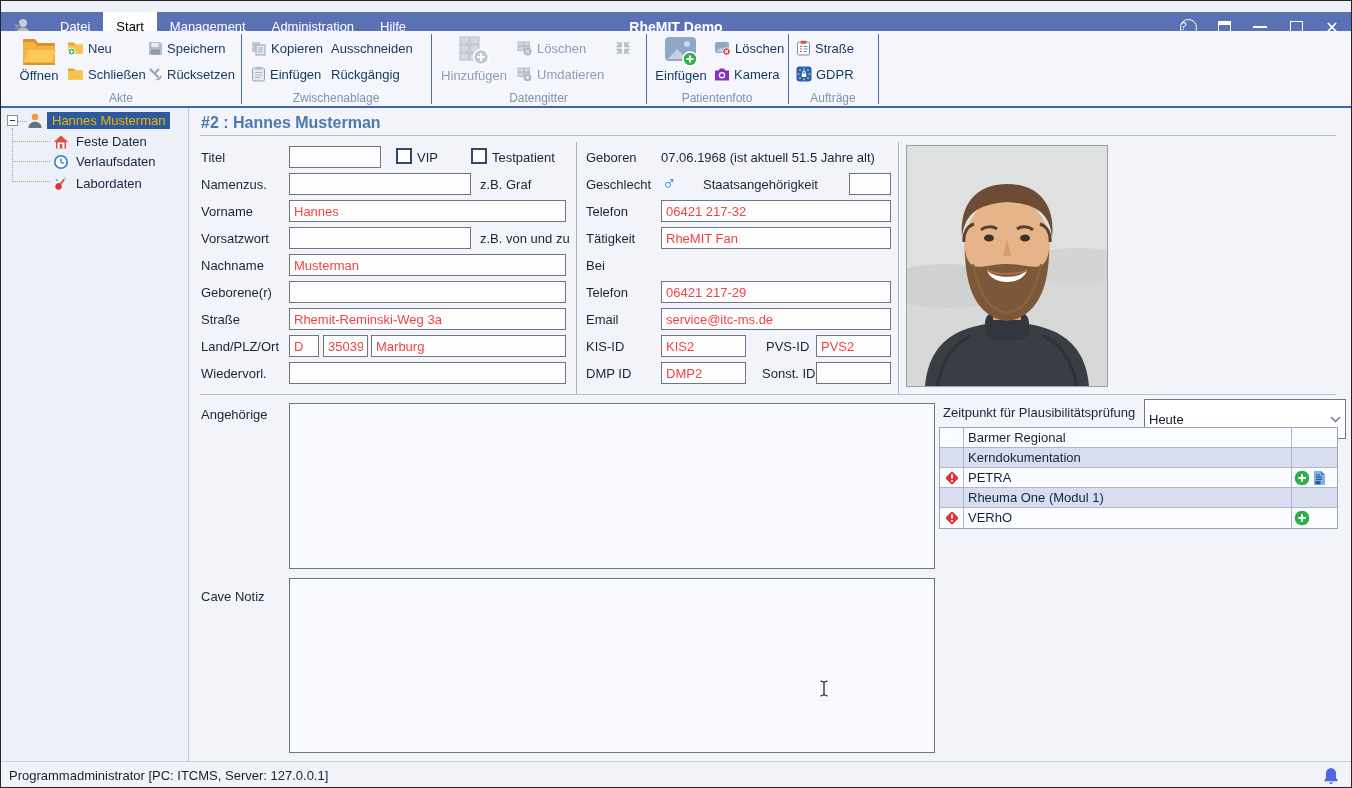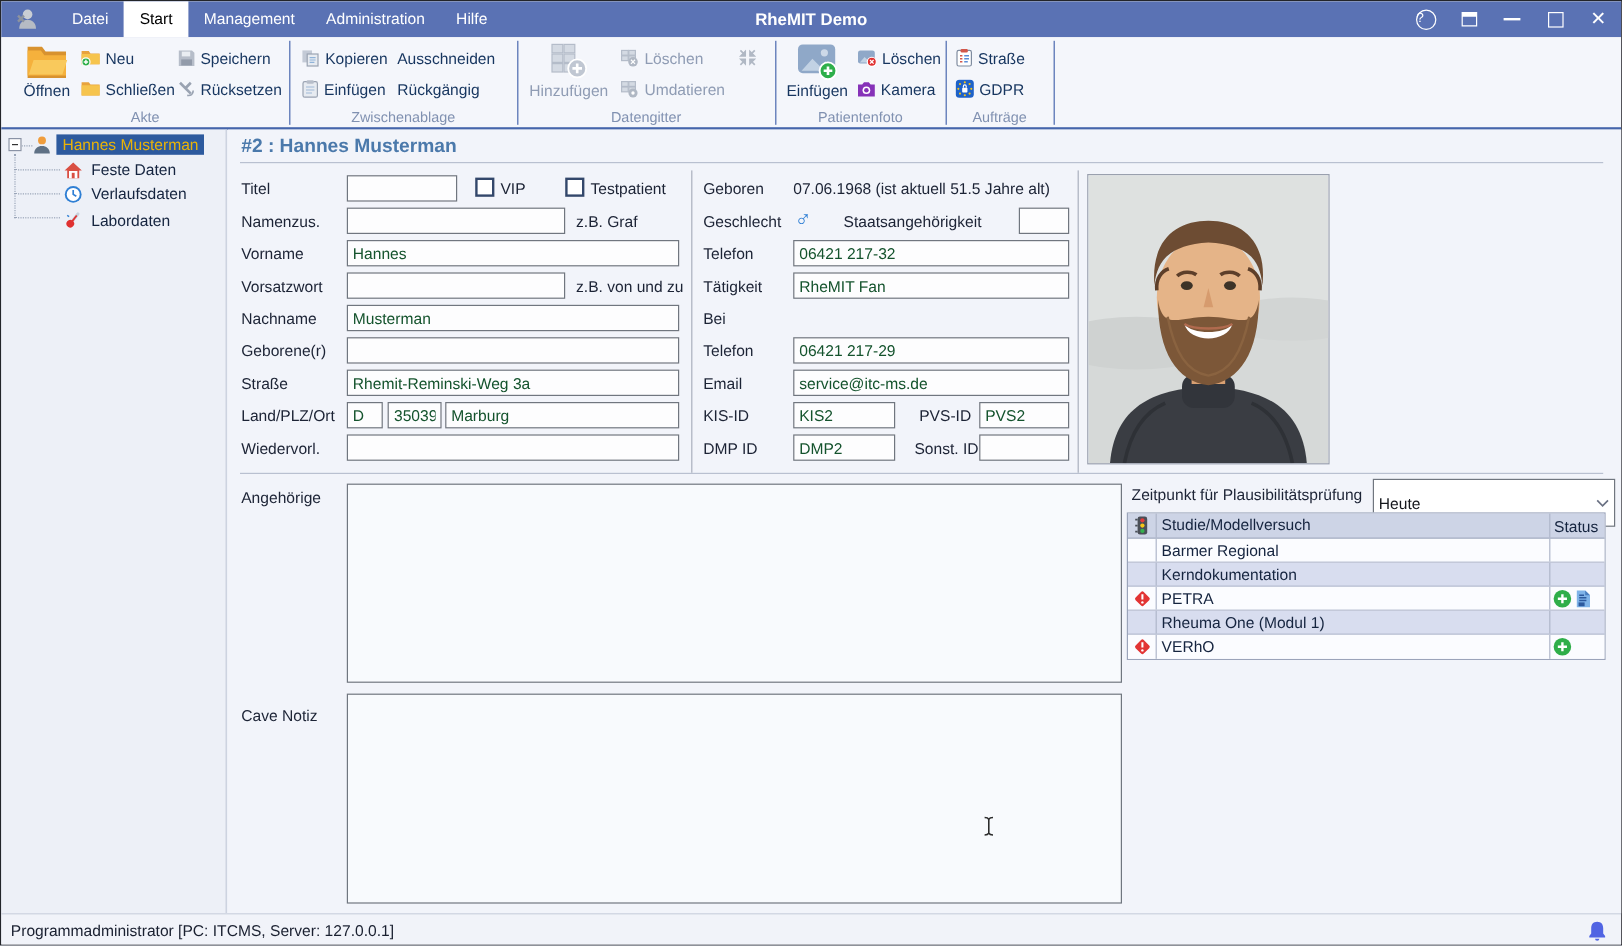--- a/index.html
+++ b/index.html
@@ -2,21 +2,21 @@
 <html><head>
 <meta charset="utf-8">
 <style>
   * { margin:0; padding:0; box-sizing:border-box; }
   html,body { background:#9aa0ad; }
   body { font-family:"Liberation Sans", sans-serif; }
   #app { position:relative; width:1352px; height:788px; background:#eef1f8; border:1px solid #23252a; overflow:hidden; }
   .abs { position:absolute; }
 
   
-  .titlebar { position:absolute; left:0; top:0; width:100%; height:30px; background:#5a72b4; }
+  .titlebar { position:absolute; left:0; top:11px; width:100%; height:30px; background:#5a72b4; }
   .menu { position:absolute; left:46px; top:0; height:30px; display:flex; }
   .menu-item { padding:0 13px; line-height:30px; color:#fff; font-size:13px; cursor:default; }
   .menu-item.active { background:#ffffff; color:#000000; }
   .win-title { position:absolute; left:50%; transform:translateX(-50%); top:0; line-height:30px; color:#fff; font-size:14px; font-weight:bold; }
   .win-controls { position:absolute; right:8px; top:0; height:30px; display:flex; align-items:center; gap:14px; }
   .wc { width:22px; height:22px; display:flex; align-items:center; justify-content:center; color:#fff; font-size:13px; }
   .wc-help { width:17px; height:17px; border:1px solid #fff; border-radius:50%; font-size:11px; }
   .wc-min { width:14px; height:0; border-top:2px solid #fff; }
   .wc-max { width:13px; height:13px; border:1px solid #fff; }
   .wc-restore { width:13px; height:12px; border:1px solid #fff; border-top:4px solid #fff; }
@@ -37,21 +37,21 @@
   .expander:after { content:""; position:absolute; left:2px; top:4px; width:5px; height:1px; background:#333; }
   .dot-h { position:absolute; border-top:1px dotted #9aa5b8; }
   .dot-v { position:absolute; border-left:1px dotted #9aa5b8; }
 
   
   .form-panel { position:absolute; left:189px; top:107px; width:1163px; height:653px; background:#f2f4fa; }
   .form-title { position:absolute; left:11px; top:6px; font-size:16px; font-weight:bold; color:#4b79ab; }
   .hline { position:absolute; height:1px; background:#b9c0d0; }
   .vline { position:absolute; width:1px; background:#aab0be; }
   .field-label { position:absolute; font-size:13px; color:#1c2335; white-space:nowrap; }
-  .tinput { position:absolute; height:22px; border:1px solid #70767f; background:#fdfdfe; font-size:13px; padding:0 4px; color:#14532d; font-family:"Liberation Sans",sans-serif; }
+  .tinput { position:absolute; height:22px; border:1px solid #70767f; background:#fdfdfe; font-size:13px; padding:0 4px; color:#ef4444; font-family:"Liberation Sans",sans-serif; }
   .checkbox { position:absolute; width:16px; height:16px; border:2px solid #33476b; background:#fff; }
   .statictext { position:absolute; font-size:13px; color:#1c2335; white-space:nowrap; }
   .bigbox { position:absolute; border:1px solid #70767f; background:#f8fafd; }
   .male { position:absolute; font-size:19px; font-weight:bold; color:#2f7fd4; line-height:1; }
 
   
   .dropdown { position:absolute; height:40px; border:1px solid #70767f; background:#fff; font-size:13px; color:#15171c; display:flex; align-items:center; padding:0 4px; justify-content:space-between;gap:16px; }
   .st-table { position:absolute; width:399px; font-size:13px; color:#15243f; border:1px solid #9ba4ba; background:#fbfcff; }
   .st-hrow { display:flex; height:21px; background:#cdd4e6; border-bottom:1px solid #9ba4ba; }
   .st-row { display:flex; height:20px; border-bottom:1px solid #aeb6ca; background:#fbfcff; }
@@ -480,33 +480,20 @@
     <div class="dropdown" style="left:954px;top:291px;width:202px;">
       <span>Heute</span>
       <span>
         <svg width="11" height="7" viewBox="0 0 11 7">
             <path d="M1 1l4.5 4.5L10 1" stroke="#6a7183" stroke-width="1.4" fill="none"></path>
           </svg>
       </span>
     </div>
 
     <div class="st-table" style="left:749px;top:319px;">
-      <div class="st-hrow">
-        <div class="c-icon">
-          <svg width="15" height="16" viewBox="0 0 15 16">
-              <rect x="4" y="0.5" width="8" height="15" rx="2" fill="#4a4f58"></rect>
-              <path d="M2 3h2M2 8h2M2 13h2" stroke="#4a4f58" stroke-width="1.6"></path>
-              <circle cx="8" cy="3.6" r="1.8" fill="#e23c3c"></circle>
-              <circle cx="8" cy="8" r="1.8" fill="#f5c518"></circle>
-              <circle cx="8" cy="12.4" r="1.8" fill="#35b14e"></circle>
-            </svg>
-        </div>
-        <div class="c-name">Studie/Modellversuch</div>
-        <div class="c-status" style="padding-left:3px;">Status</div>
-      </div>
       <div class="st-row">
         <div class="c-icon"></div>
         <div class="c-name">Barmer Regional</div>
         <div class="c-status"></div>
       </div>
       <div class="st-row shaded">
         <div class="c-icon"></div>
         <div class="c-name">Kerndokumentation</div>
         <div class="c-status"></div>
       </div>

